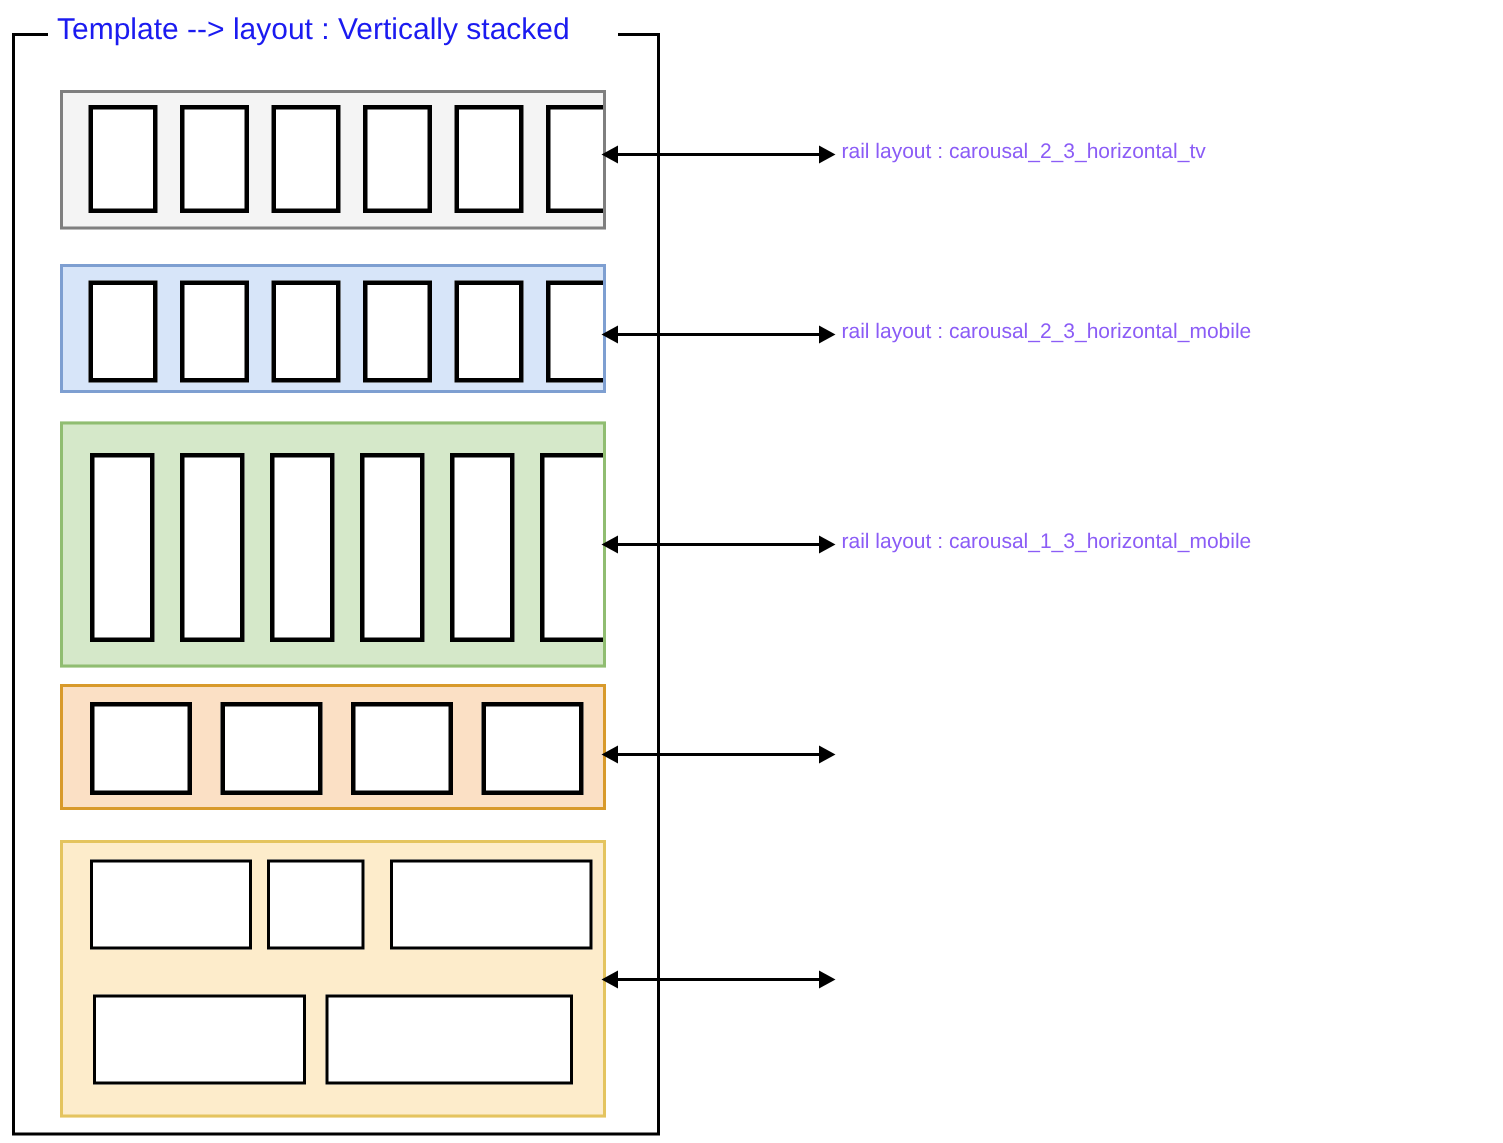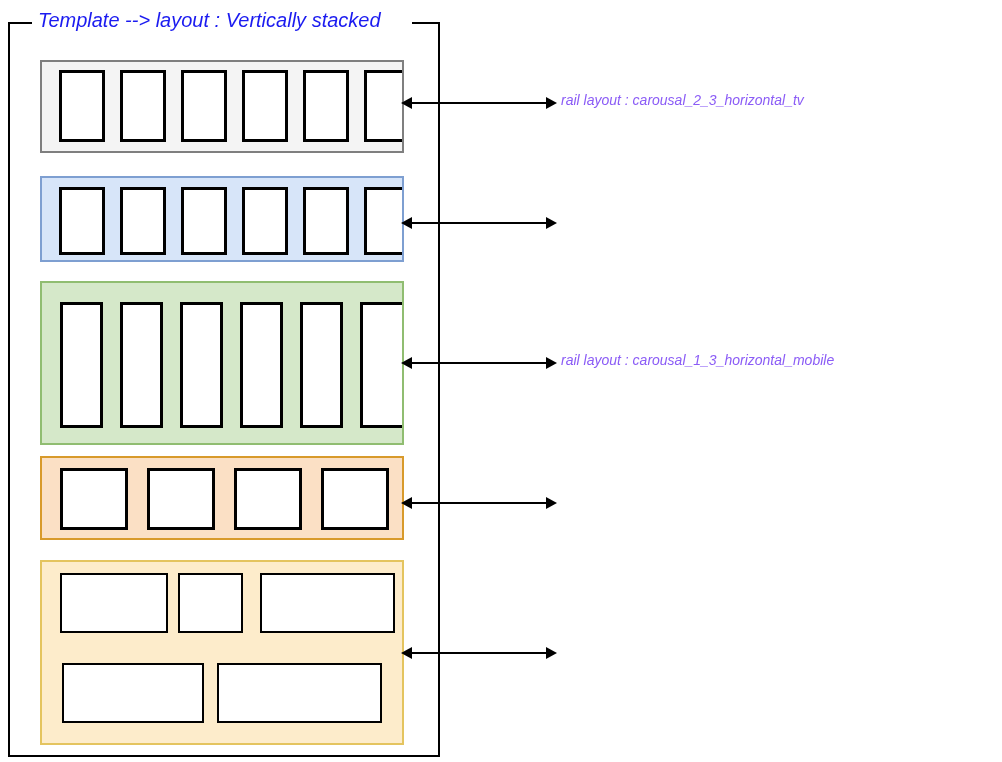--- a/index.html
+++ b/index.html
@@ -14,21 +14,20 @@
     position: relative;
     overflow: hidden;
     font-family: "Liberation Sans", sans-serif;
   }
 
   #diagram-root {
     position: absolute;
     left: 0; top: 0;
     width: 1002px;
     height: 762px;
-    font-style: italic;
   }
 
   
   .frame {
     position: absolute;
     left: 8px;
     top: 22px;
     width: 432px;
     height: 735px;
     border: 2px solid #000000;
@@ -178,20 +177,21 @@
   </div>
 
   <div class="connector" style="left:412px; top:102px; width:140px;"></div>
   <div class="arrow-head left" style="left:401px; top:97px;"></div>
   <div class="arrow-head right" style="left:546px; top:97px;"></div>
   <div class="rail-label" style="left:561px; top:93px;"><span class="lbl-key">rail layout : </span><span class="lbl-val">carousal_2_3_horizontal_tv</span></div>
 
   <div class="connector" style="left:412px; top:222px; width:140px;"></div>
   <div class="arrow-head left" style="left:401px; top:217px;"></div>
   <div class="arrow-head right" style="left:546px; top:217px;"></div>
+  <div class="rail-label" style="left:561px; top:213px;"><span class="lbl-key">rail layout : </span><span class="lbl-val">carousal_2_3_horizontal_mobile</span></div>
 
   <div class="connector" style="left:412px; top:362px; width:140px;"></div>
   <div class="arrow-head left" style="left:401px; top:357px;"></div>
   <div class="arrow-head right" style="left:546px; top:357px;"></div>
   <div class="rail-label" style="left:561px; top:353px;"><span class="lbl-key">rail layout : </span><span class="lbl-val">carousal_1_3_horizontal_mobile</span></div>
 
   <div class="connector" style="left:412px; top:502px; width:140px;"></div>
   <div class="arrow-head left" style="left:401px; top:497px;"></div>
   <div class="arrow-head right" style="left:546px; top:497px;"></div>
 

